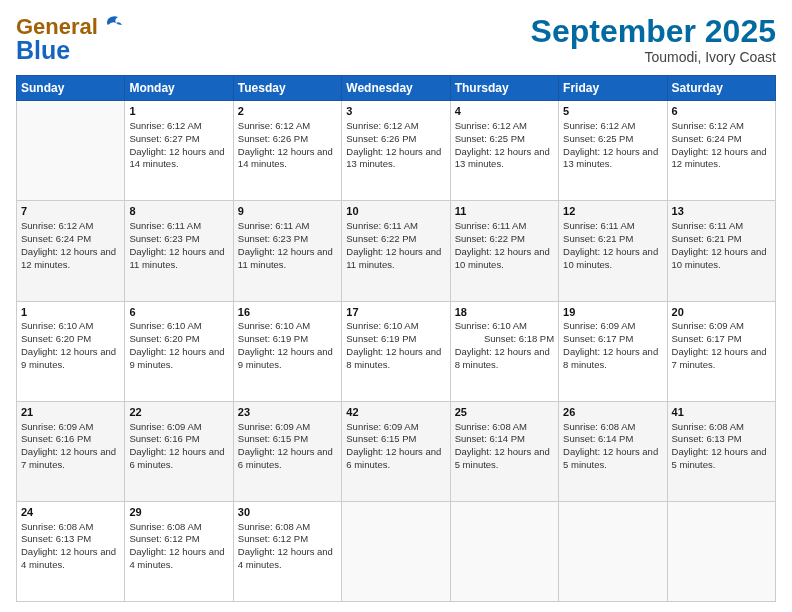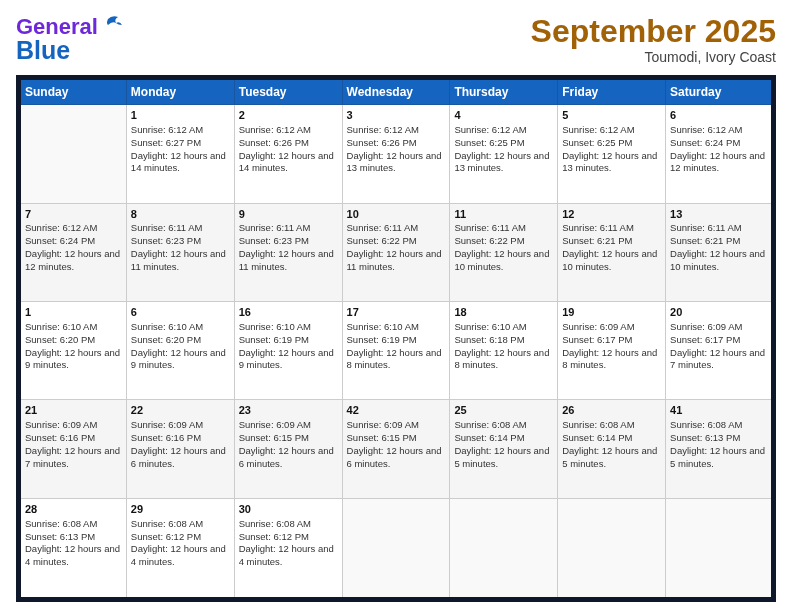--- a/index.html
+++ b/index.html
@@ -29,29 +29,29 @@
       align-items: flex-start;
     }
     .logo-general { color: #333; }
     .logo-blue { color: #1565c0; }
     .title-section {
       text-align: right;
     }
     .month-title {
       font-size: 32px;
       font-weight: bold;
-      color: #a16207;
+      color: #0369a1;
       line-height: 1.1;
     }
     .subtitle {
       font-size: 14px;
       color: #444;
     }
     .calendar {
-      border: 5px solid #0f172a;
+      border: 1px solid #0f172a;
       border-collapse: collapse;
       width: 100%;
       flex: 1;
     }
     .calendar th {
       background-color: #1565c0;
       color: #fff;
       font-size: 12px;
       font-weight: bold;
       padding: 5px 4px;
@@ -81,21 +81,21 @@
       background: #f5f5f5;
     }
   </style>
 </head>
 <body>
 
 <div class="page">
   <div class="header">
     <div class="logo">
       <div style="display:flex; align-items:center;">
-        <span class="logo-general" style="font-size:22px;font-weight:bold;color:#6d28d9;">General</span>
+        <span class="logo-general" style="font-size:22px;font-weight:bold;color:#a16207;">General</span>
         <svg width="22" height="20" viewBox="0 0 22 20" style="margin-left:2px;margin-top:-4px;">
           <path d="M8,4 Q12,0 18,2 Q14,4 16,8 Q12,6 8,10 Q6,8 8,4Z" fill="#1565c0"></path>
           <path d="M16,8 Q20,6 22,10 Q18,10 16,8Z" fill="#1565c0"></path>
         </svg>
       </div>
       <span class="logo-blue" style="font-size:25px;font-weight:bold;color:#1565c0;margin-top:-4px;">Blue</span>
     </div>
     <div class="title-section">
       <div class="month-title">September 2025</div>
       <div class="subtitle">Toumodi, Ivory Coast</div>
@@ -219,21 +219,21 @@
           </td>
           <td>
             <span class="day-number">17</span>
             <span style="display: block;">Sunrise: 6:10 AM</span>
             <span style="display: block;">Sunset: 6:19 PM</span>
             <span style="display: block;">Daylight: 12 hours and 8 minutes.</span>
           </td>
           <td>
             <span class="day-number">18</span>
             <span style="display: block;">Sunrise: 6:10 AM</span>
-            <span style="display: block;">Sunset: 6:18 PM</span>
+            <span style="display: block; text-align: right;">Sunset: 6:18 PM</span>
             <span style="display: block;">Daylight: 12 hours and 8 minutes.</span>
           </td>
           <td>
             <span class="day-number">19</span>
             <span style="display: block;">Sunrise: 6:09 AM</span>
             <span style="display: block;">Sunset: 6:17 PM</span>
             <span style="display: block;">Daylight: 12 hours and 8 minutes.</span>
           </td>
           <td>
             <span class="day-number">20</span>
@@ -281,21 +281,21 @@
           </td>
           <td class="row-shade">
             <span class="day-number">41</span>
             <span style="display: block;">Sunrise: 6:08 AM</span>
             <span style="display: block;">Sunset: 6:13 PM</span>
             <span style="display: block;">Daylight: 12 hours and 5 minutes.</span>
           </td>
         </tr>
         <tr>
           <td>
-            <span class="day-number">28</span>
+            <span class="day-number">24</span>
             <span style="display: block;">Sunrise: 6:08 AM</span>
             <span style="display: block;">Sunset: 6:13 PM</span>
             <span style="display: block;">Daylight: 12 hours and 4 minutes.</span>
           </td>
           <td>
             <span class="day-number">29</span>
             <span style="display: block;">Sunrise: 6:08 AM</span>
             <span style="display: block;">Sunset: 6:12 PM</span>
             <span style="display: block;">Daylight: 12 hours and 4 minutes.</span>
           </td>

